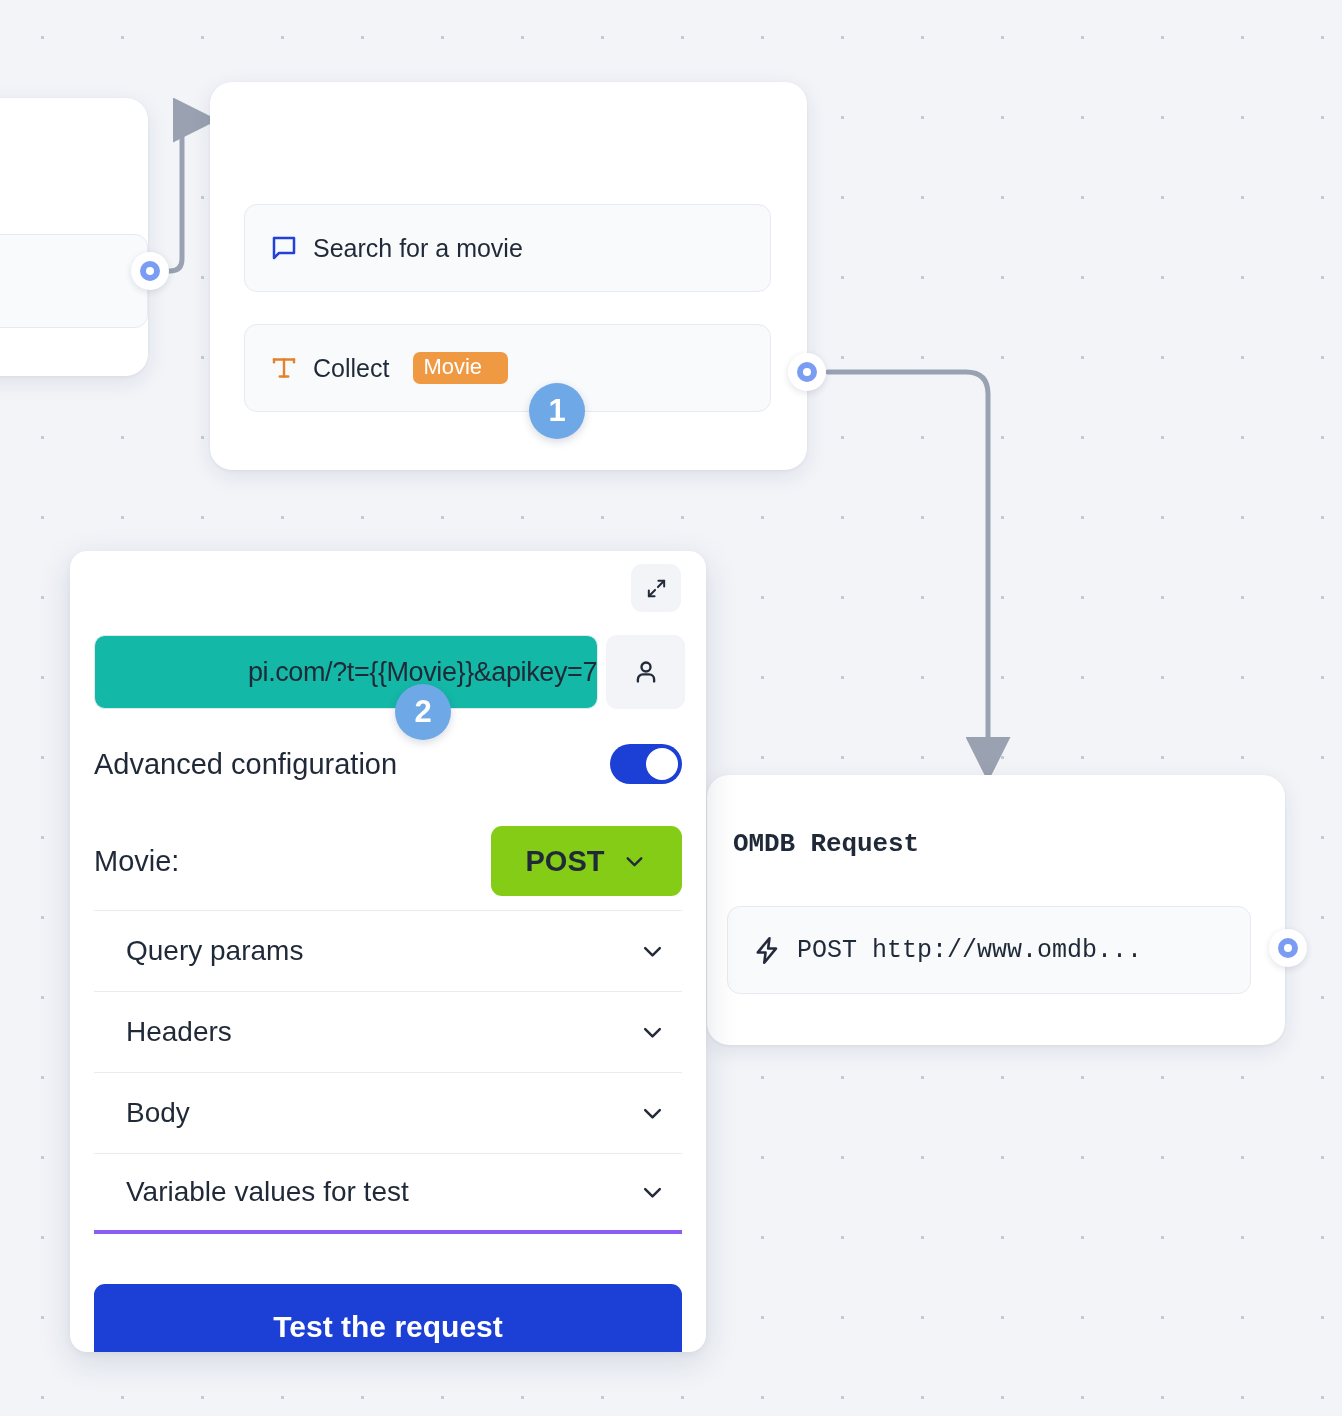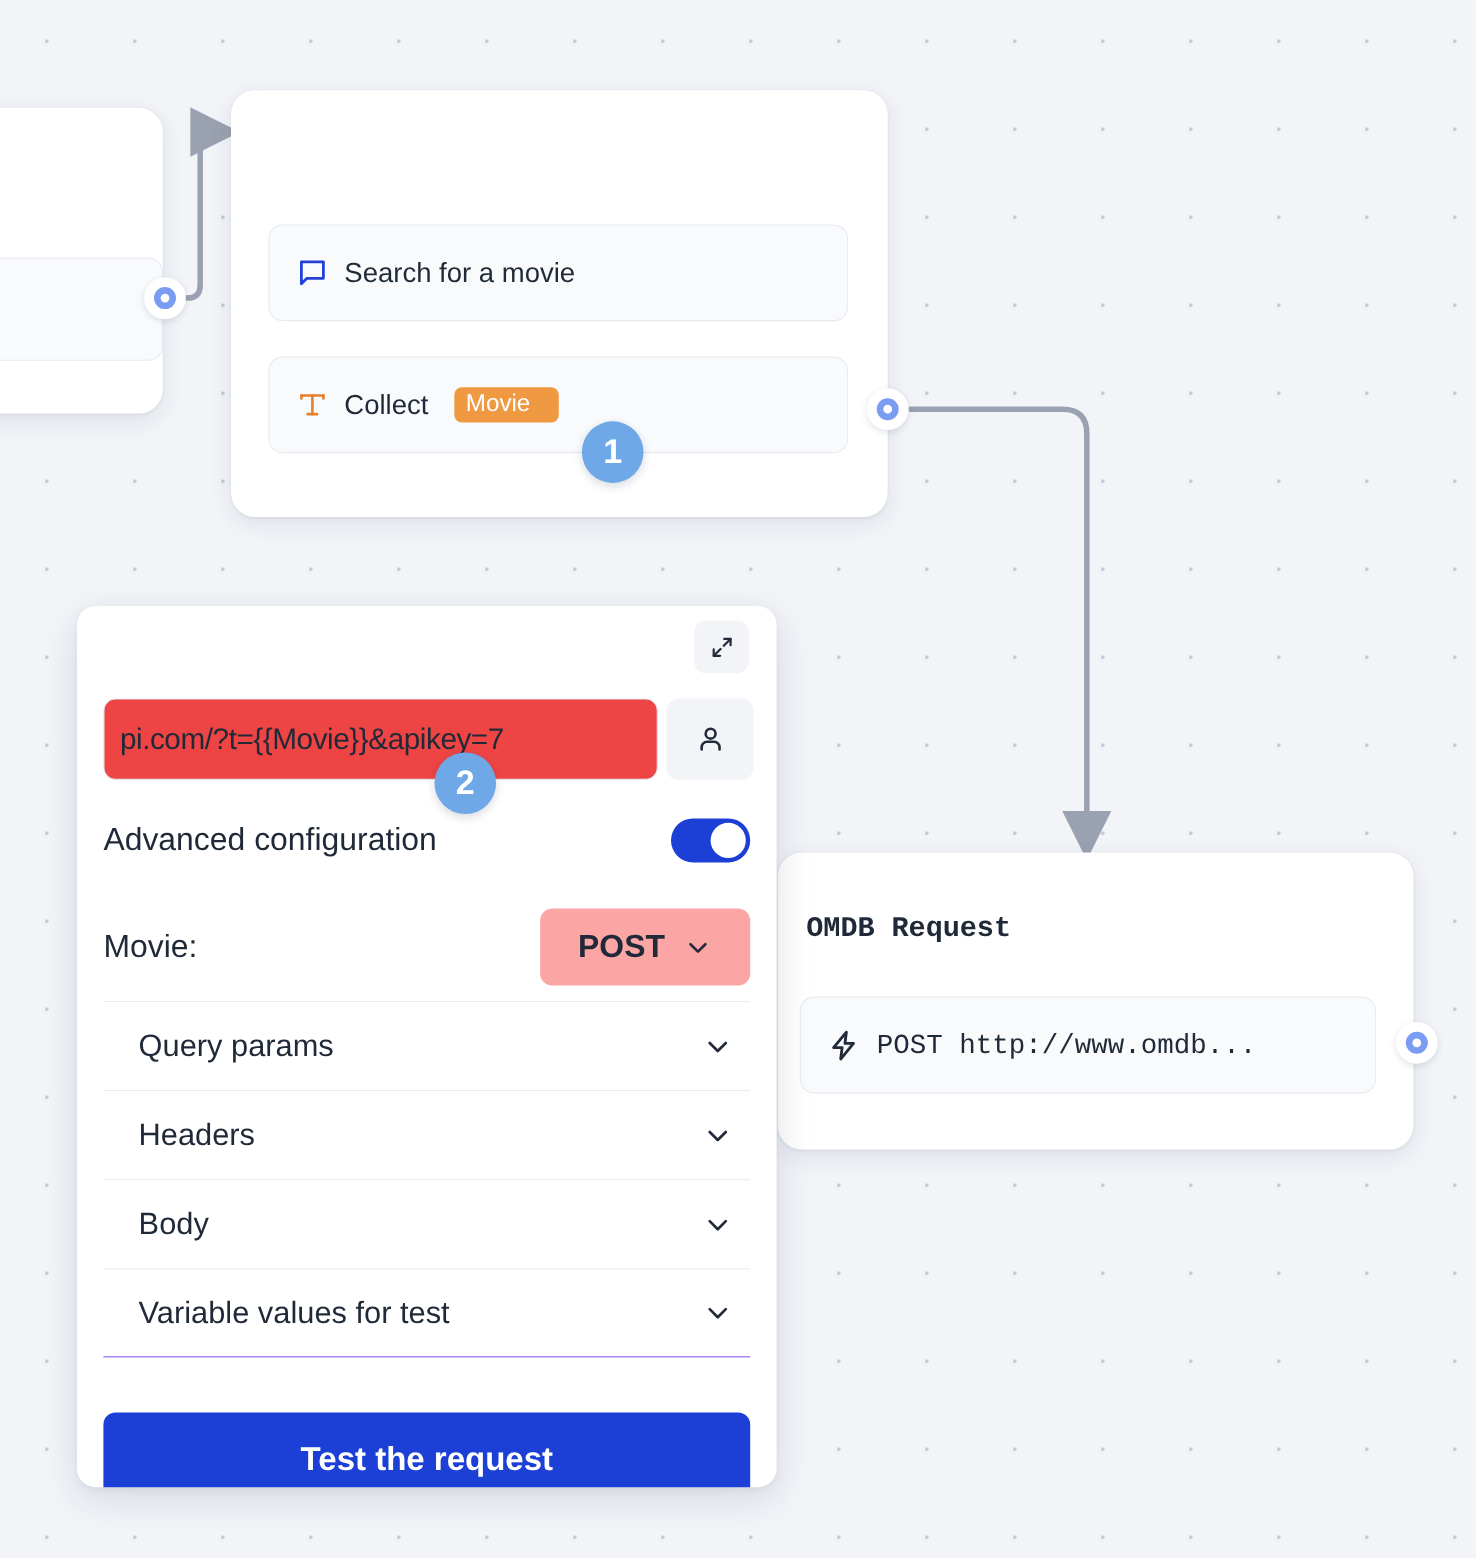--- a/index.html
+++ b/index.html
@@ -171,27 +171,28 @@
     display: flex;
     align-items: stretch;
     gap: 8px;
   }
   .url-input {
     width: 504px;
     height: 74px;
     box-sizing: border-box;
     border: 1px solid #e3e7ee;
     border-radius: 11px;
-    background: #ef4444;
+    background: #14b8a6;
     font-size: 27px;
     color: #1f2937;
     padding: 0 0 0 14px;
     font-family: "Liberation Sans", sans-serif;
     outline: none;
     letter-spacing: -0.4px;
+    text-align: right;
   }
   .user-btn {
     width: 79px; height: 74px;
     border-radius: 11px;
     background: #f2f4f7;
     display: flex; align-items: center; justify-content: center;
     cursor: pointer;
   }
 
   .adv-row {
@@ -223,21 +224,21 @@
     left: 24px; top: 275px;
     width: 588px;
     display: flex;
     align-items: center;
     justify-content: space-between;
   }
   .method-label { font-size: 29px; color: #1f2937; }
   .method-select {
     width: 191px; height: 70px;
     border-radius: 11px;
-    background: #fca5a5;
+    background: #84cc16;
     display: flex;
     align-items: center;
     justify-content: center;
     gap: 18px;
     cursor: pointer;
   }
   .method-select .mval { font-size: 29px; font-weight: 700; color: #1f2937; }
 
   .accordion {
     position: absolute;
@@ -247,21 +248,21 @@
   .acc-item {
     height: 81px;
     border-top: 1px solid #e9ecf2;
     display: flex;
     align-items: center;
     justify-content: space-between;
     padding: 0 8px 0 32px;
     box-sizing: border-box;
     cursor: pointer;
   }
-  .acc-item:last-child { border-bottom: 1px solid #8b5cf6; }
+  .acc-item:last-child { border-bottom: 4px solid #8b5cf6; }
   .acc-label { font-size: 28px; color: #1f2937; }
 
   .test-btn {
     position: absolute;
     left: 24px; top: 733px;
     width: 588px; height: 86px;
     background: #1c3fd6;
     color: #ffffff;
     border: none;
     border-radius: 11px;

